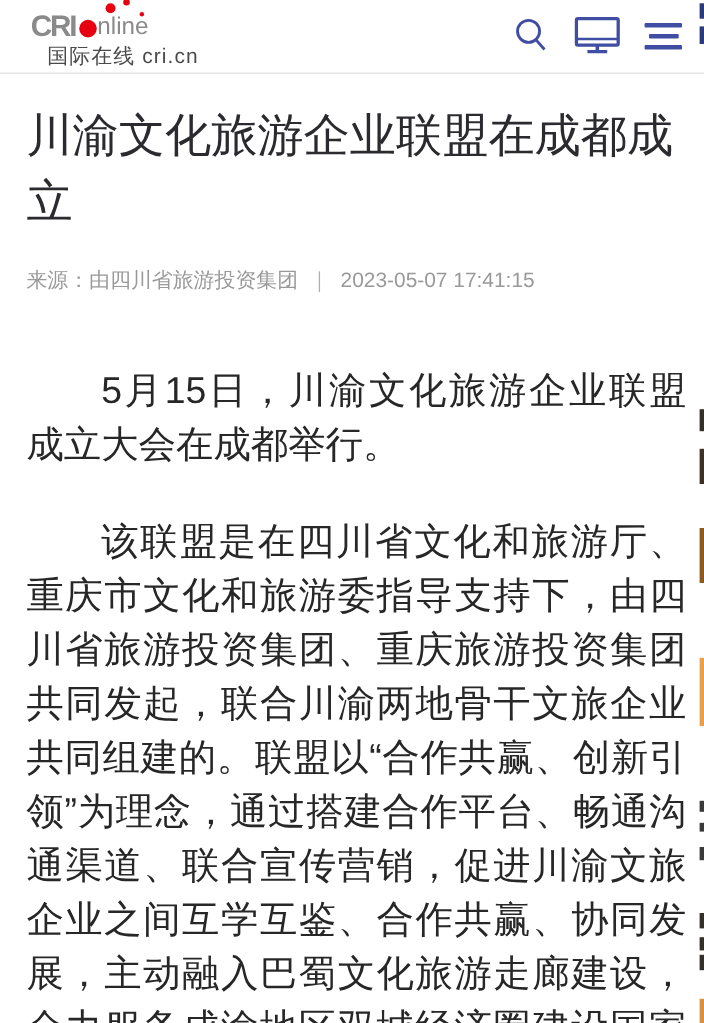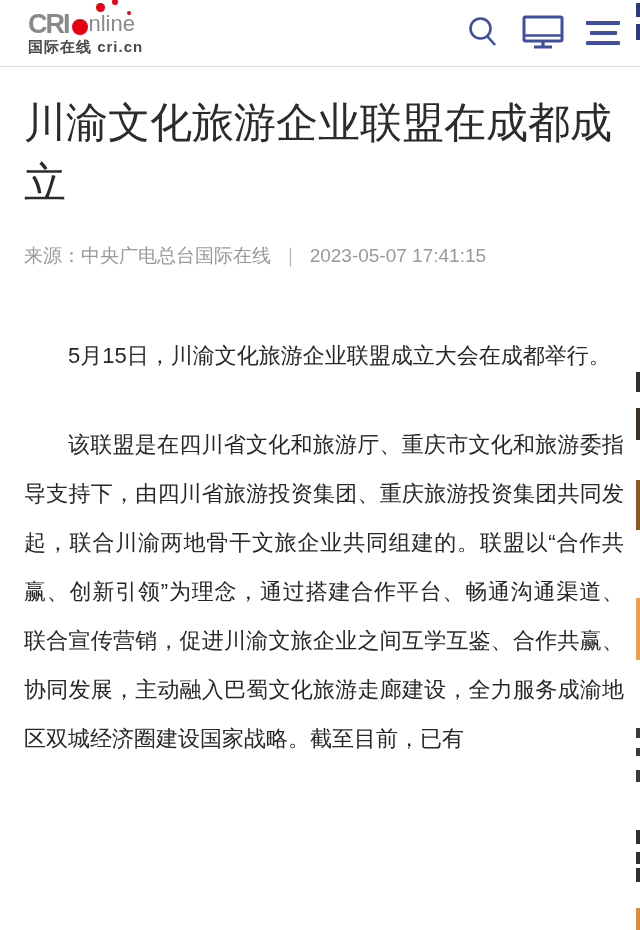--- a/index.html
+++ b/index.html
@@ -37,21 +37,21 @@
     background:var(--brand-red);margin:0 1px 1px 3px;vertical-align:baseline;
   }
   .logo-online{
     font-size:22px;font-weight:400;color:var(--logo-gray);
     letter-spacing:0px;line-height:32px;vertical-align:bottom;
   }
   .logo-dot-m{position:absolute;left:68px;top:-5px;width:9px;height:9px;border-radius:50%;background:var(--brand-red);}
   .logo-dot-s{position:absolute;left:84px;top:-9px;width:6px;height:6px;border-radius:50%;background:var(--brand-red);}
   .logo-dot-i{position:absolute;left:99px;top:3px;width:4px;height:4px;border-radius:50%;background:var(--brand-red);}
   .logo-sub{
-    position:absolute;left:0;top:30px;font-size:15px;font-weight:700;
+    position:absolute;left:15px;top:30px;font-size:19px;font-weight:400;
     color:var(--logo-sub);letter-spacing:1px;white-space:nowrap;
   }
 
   .header-icons{display:flex;align-items:center;gap:22px;color:var(--icon-blue);}
   .hicon{display:block;cursor:pointer;background:none;border:none;color:inherit;padding:0;}
   .hamburger{width:34px;height:24px;display:flex;flex-direction:column;justify-content:space-between;cursor:pointer;}
   .hamburger .bar{height:4px;border-radius:1px;background:var(--icon-blue);}
   .hamburger .bar.mid{width:27px;align-self:center;}
 
   
@@ -61,21 +61,21 @@
     color:var(--title-color);margin-top:26px;
     letter-spacing:0;
   }
   .article-meta{
     margin-top:30px;font-size:19px;line-height:26px;color:var(--meta-gray);
     white-space:nowrap;
   }
   .article-meta .sep{margin:0 10px;color:#b0b0b0;}
   .article-body{margin-top:62px;}
   .article-body p{
-    font-size:22px;line-height:49px;color:var(--body-color);
+    font-size:34px;line-height:49px;color:var(--body-color);
     text-indent:2em;margin-bottom:40px;text-align:justify;
   }
 
   
   .sliver{position:absolute;top:0;right:0;width:4px;height:930px;pointer-events:none;}
   .sliver i{position:absolute;left:0;width:4px;display:block;}
 </style>
 </head>
 <body>
 
@@ -108,21 +108,21 @@
       <span class="bar mid"></span>
       <span class="bar"></span>
     </div>
   </div>
 </header>
 
 <main class="content">
   <h1 class="article-title">川渝文化旅游企业联盟在成都成立</h1>
 
   <div class="article-meta">
-    <span>来源：</span><span>中央广电总台国际在线</span><span class="sep">｜</span><span>2023-05-07 17:41:15</span>
+    <span>来源：</span><span>由四川省旅游投资集团</span><span class="sep">｜</span><span>2023-05-07 17:41:15</span>
   </div>
 
   <article class="article-body">
     <p>5月15日，川渝文化旅游企业联盟成立大会在成都举行。</p>
     <p>该联盟是在四川省文化和旅游厅、重庆市文化和旅游委指导支持下，由四川省旅游投资集团、重庆旅游投资集团共同发起，联合川渝两地骨干文旅企业共同组建的。联盟以“合作共赢、创新引领”为理念，通过搭建合作平台、畅通沟通渠道、联合宣传营销，促进川渝文旅企业之间互学互鉴、合作共赢、协同发展，主动融入巴蜀文化旅游走廊建设，全力服务成渝地区双城经济圈建设国家战略。截至目前，已有</p>
   </article>
 </main>
 
 <div class="sliver">
   <i style="top:3px;height:14px;background:#2d3a7a"></i>

